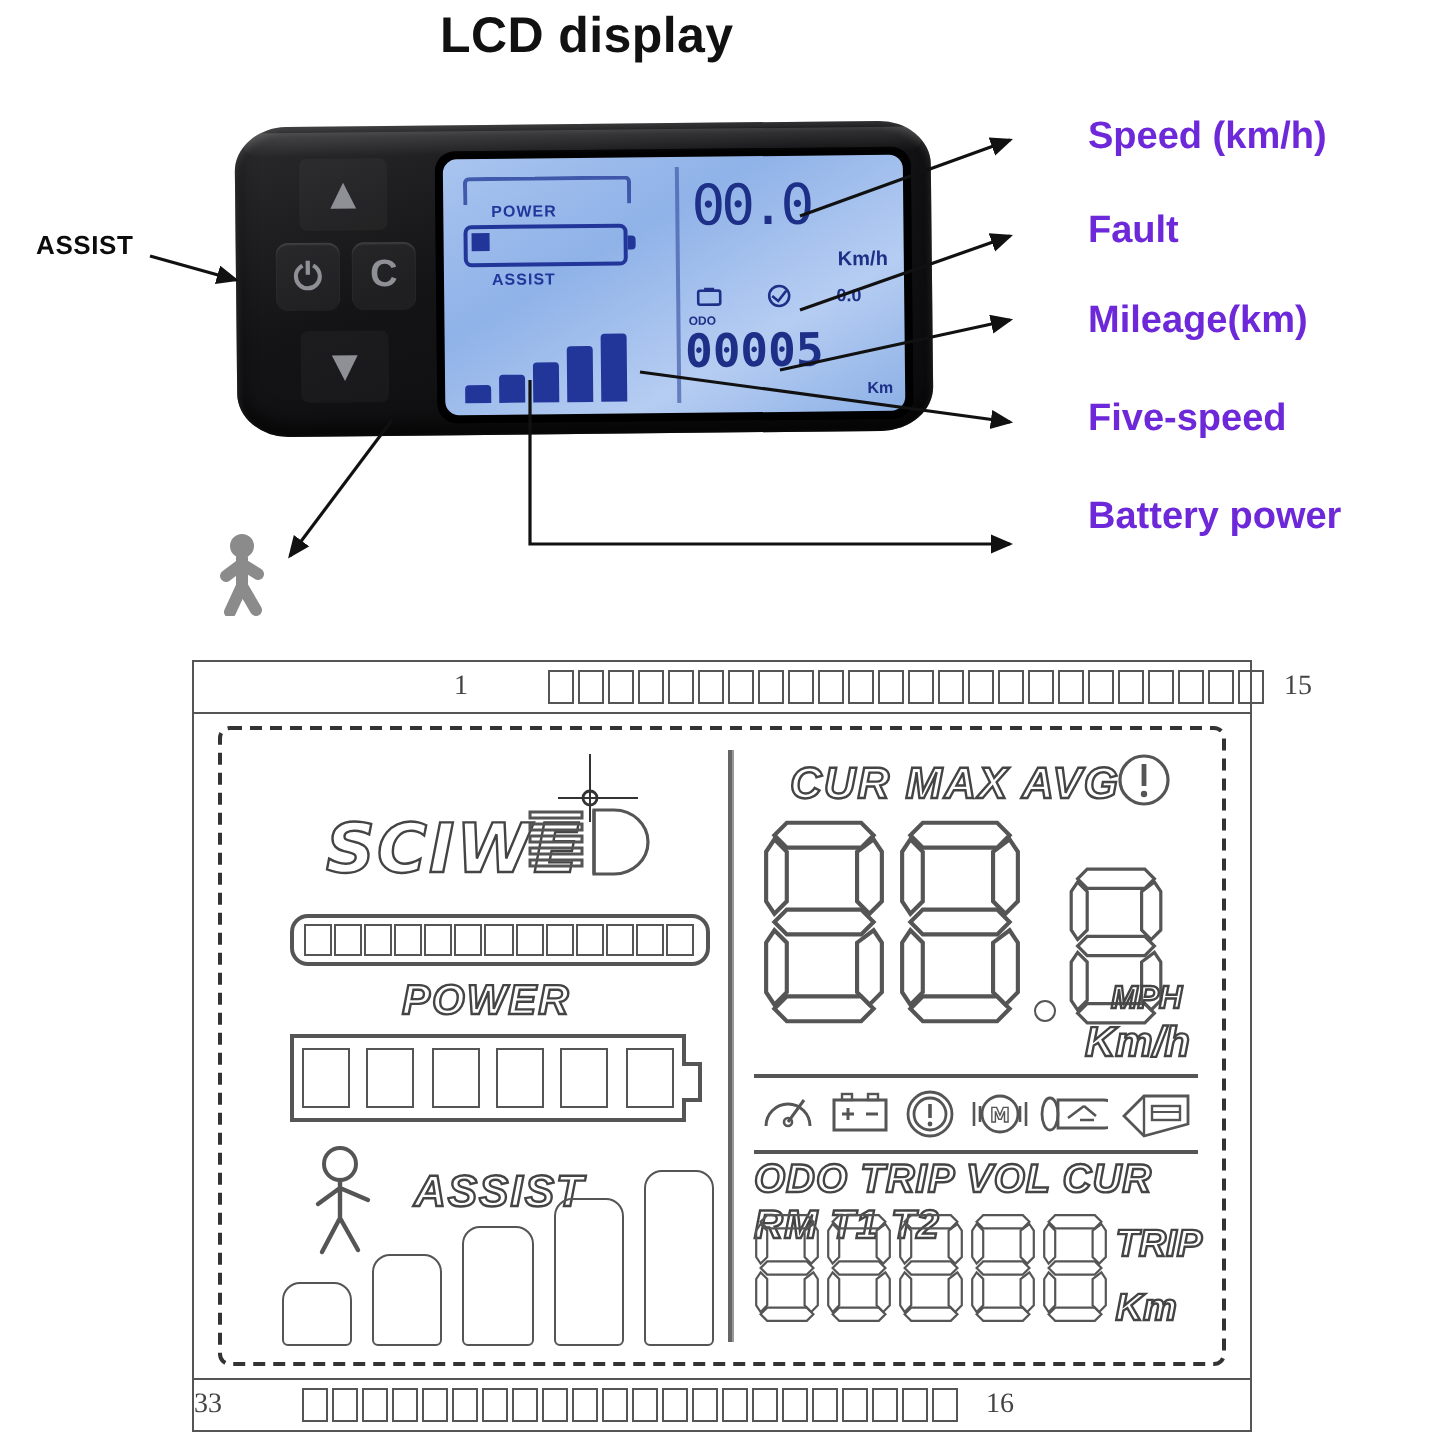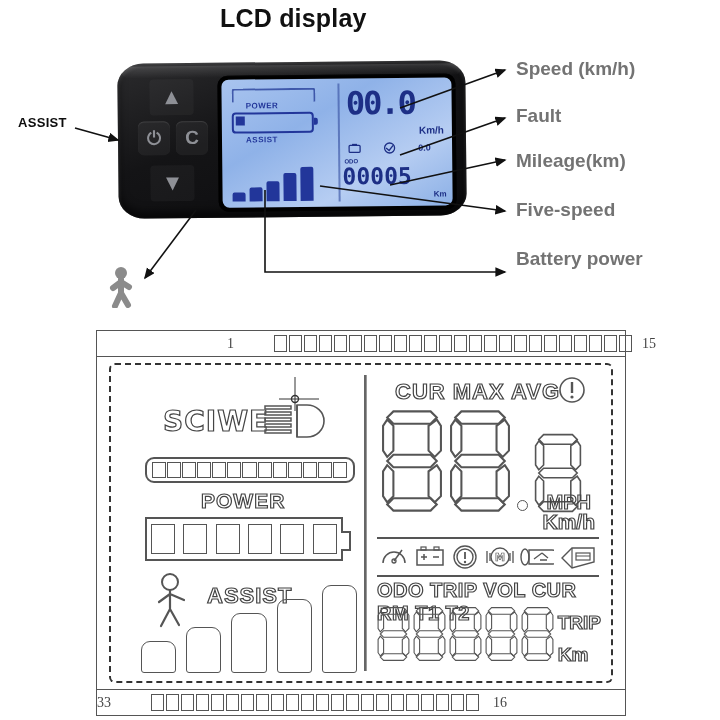--- a/index.html
+++ b/index.html
@@ -67,57 +67,57 @@
     border:2px solid #22369a;border-radius:4px;}
   .l-batt:after{content:"";position:absolute;right:-6px;top:4px;width:4px;height:7px;
     background:#22369a;border-radius:0 2px 2px 0;}
   .l-battfill{position:absolute;left:2px;top:2px;width:9px;height:9px;background:#22369a;}
   .l-assist{position:absolute;left:24px;top:56px;font-size:8px;font-weight:bold;letter-spacing:.5px;color:#22369a;}
   .l-bars{position:absolute;left:10px;bottom:6px;height:42px;width:92px;display:flex;align-items:flex-end;gap:4px;}
   .l-bars i{display:block;width:13px;background:#22369a;border-radius:2px 2px 0 0;}
 
   
   .r-speed{position:absolute;left:50.5%;margin-left:8px;top:6px;
-    font-family:"DejaVu Sans Mono", monospace;font-weight:bold;
-    font-size:32px;line-height:38px;letter-spacing:-2px;color:#1d2f86;}
+    font-family:"DejaVu Sans Mono", monospace;font-weight:normal;
+    font-size:28px;line-height:38px;letter-spacing:-2px;color:#1d2f86;}
   .r-unit{position:absolute;right:8px;top:47px;font-size:10px;font-weight:bold;color:#1d2f86;}
   .r-iconrow{position:absolute;left:50.5%;margin-left:10px;top:64px;display:flex;gap:22px;align-items:center;}
   .r-iconrow span{font-size:9px;color:#1d2f86;font-weight:bold;}
   .r-odolabel{position:absolute;left:50.5%;margin-left:6px;top:80px;font-size:6px;font-weight:bold;color:#1d2f86;}
   .r-odo{position:absolute;left:50.5%;margin-left:4px;top:87px;
     font-family:"DejaVu Sans Mono", monospace;font-weight:bold;
     font-size:23px;line-height:23px;letter-spacing:0px;color:#1d2f86;}
   .r-km{position:absolute;right:6px;bottom:7px;font-size:8px;font-weight:bold;color:#1d2f86;}
 
   
-  .anno{position:absolute;font-size:19px;font-weight:bold;color:#737373;white-space:nowrap;}
+  .anno{position:absolute;font-size:19px;font-weight:bold;color:#6d28d9;white-space:nowrap;margin-left:28px;}
   .switch-lbl{position:absolute;left:18px;top:115px;font-size:13px;font-weight:bold;color:#0c0c0c;letter-spacing:.3px;}
   svg.lines{position:absolute;left:0;top:0;width:720px;height:720px;pointer-events:none;}
 
   .walker{position:absolute;left:106px;top:266px;width:30px;height:42px;}
 
   
   .schem{position:absolute;left:96px;top:330px;width:528px;height:384px;
     border:1px solid #555;background:#fff;}
   .pinrow{position:absolute;left:0;width:100%;height:26px;box-sizing:border-box;
     border-bottom:1px solid #555;display:flex;align-items:center;}
   .pinrow.bottom{bottom:0;border-bottom:none;border-top:1px solid #555;}
   .pin-num{font-size:14px;color:#444;font-family:"Liberation Serif",serif;}
   .pin-cells{display:flex;height:17px;}
   .pin-cells i{display:block;width:13px;height:17px;border:1px solid #555;margin-right:2px;box-sizing:border-box;}
 
   .inner{position:absolute;left:12px;right:12px;top:32px;bottom:32px;
     border:2px dashed #333;border-radius:6px;}
   .inner-v{position:absolute;left:50.5%;top:10px;bottom:10px;width:0;
     border-left:2px solid #666;border-right:1px solid #999;}
 
-  .ol{color:transparent;-webkit-text-stroke:1.2px #444;font-weight:bold;}
-
-  
-  .s-logo{position:absolute;left:52px;top:40px;font-size:28px;letter-spacing:1px;font-family:"DejaVu Sans",sans-serif;}
+  .ol{color:transparent;-webkit-text-stroke:1.2px #444;font-weight:bold;font-style:italic;}
+
+  
+  .s-logo{position:absolute;left:52px;top:40px;font-size:34px;letter-spacing:1px;font-family:"DejaVu Sans",sans-serif;}
   .s-head{position:absolute;left:152px;top:36px;width:68px;height:40px;}
   .s-topbar{position:absolute;left:34px;top:92px;width:210px;height:26px;
     border:2px solid #555;border-radius:9px;box-sizing:border-box;display:flex;align-items:center;padding:0 5px;}
   .s-topbar i{display:block;flex:1;height:16px;border:1px solid #555;margin-right:1px;box-sizing:border-box;}
   .s-powerlbl{position:absolute;left:90px;top:124px;font-size:21px;letter-spacing:1px;}
   .s-batt{position:absolute;left:34px;top:152px;width:198px;height:44px;
     border:2px solid #555;box-sizing:border-box;display:flex;align-items:center;justify-content:space-around;}
   .s-batt i{display:block;width:24px;height:30px;border:1.5px solid #555;box-sizing:border-box;}
   .s-batt:after{content:"";position:absolute;right:-10px;top:12px;width:10px;height:20px;
     border:2px solid #555;border-left:none;box-sizing:border-box;background:#fff;}
@@ -125,21 +125,21 @@
   .s-assistlbl{position:absolute;left:96px;top:218px;font-size:22px;letter-spacing:1px;}
   .s-abars{position:absolute;left:30px;bottom:8px;width:216px;height:90px;display:flex;align-items:flex-end;gap:10px;}
   .s-abars i{display:block;flex:1;border:1.5px solid #555;border-radius:9px 9px 3px 3px;box-sizing:border-box;}
 
   
   .rcol{position:absolute;left:52%;right:6px;top:8px;bottom:8px;}
   .s-cma{position:absolute;left:24px;top:6px;font-size:22px;letter-spacing:1px;}
   .s-warn{position:absolute;right:18px;top:2px;width:30px;height:30px;}
   .s-digits{position:absolute;left:10px;top:34px;display:flex;align-items:flex-end;gap:6px;}
   .s-dot{width:9px;height:9px;border:1.5px solid #555;border-radius:50%;margin-bottom:4px;}
-  .s-mph{position:absolute;right:14px;top:118px;font-size:20px;}
+  .s-mph{position:absolute;right:14px;top:118px;font-size:16px;}
   .s-kmh{position:absolute;right:10px;top:137px;font-size:21px;}
   .s-iconbar{position:absolute;left:6px;right:6px;top:164px;height:36px;
     border-top:2px solid #555;border-bottom:2px solid #555;
     display:flex;align-items:center;justify-content:space-around;}
   .s-modelbl{position:absolute;left:6px;top:206px;font-size:20px;letter-spacing:.5px;}
   .s-odorow{position:absolute;left:6px;top:232px;display:flex;align-items:flex-end;gap:3px;}
   .s-units{position:absolute;right:4px;top:234px;font-size:19px;line-height:32px;text-align:left;}
 </style>
 </head>
 <body>

